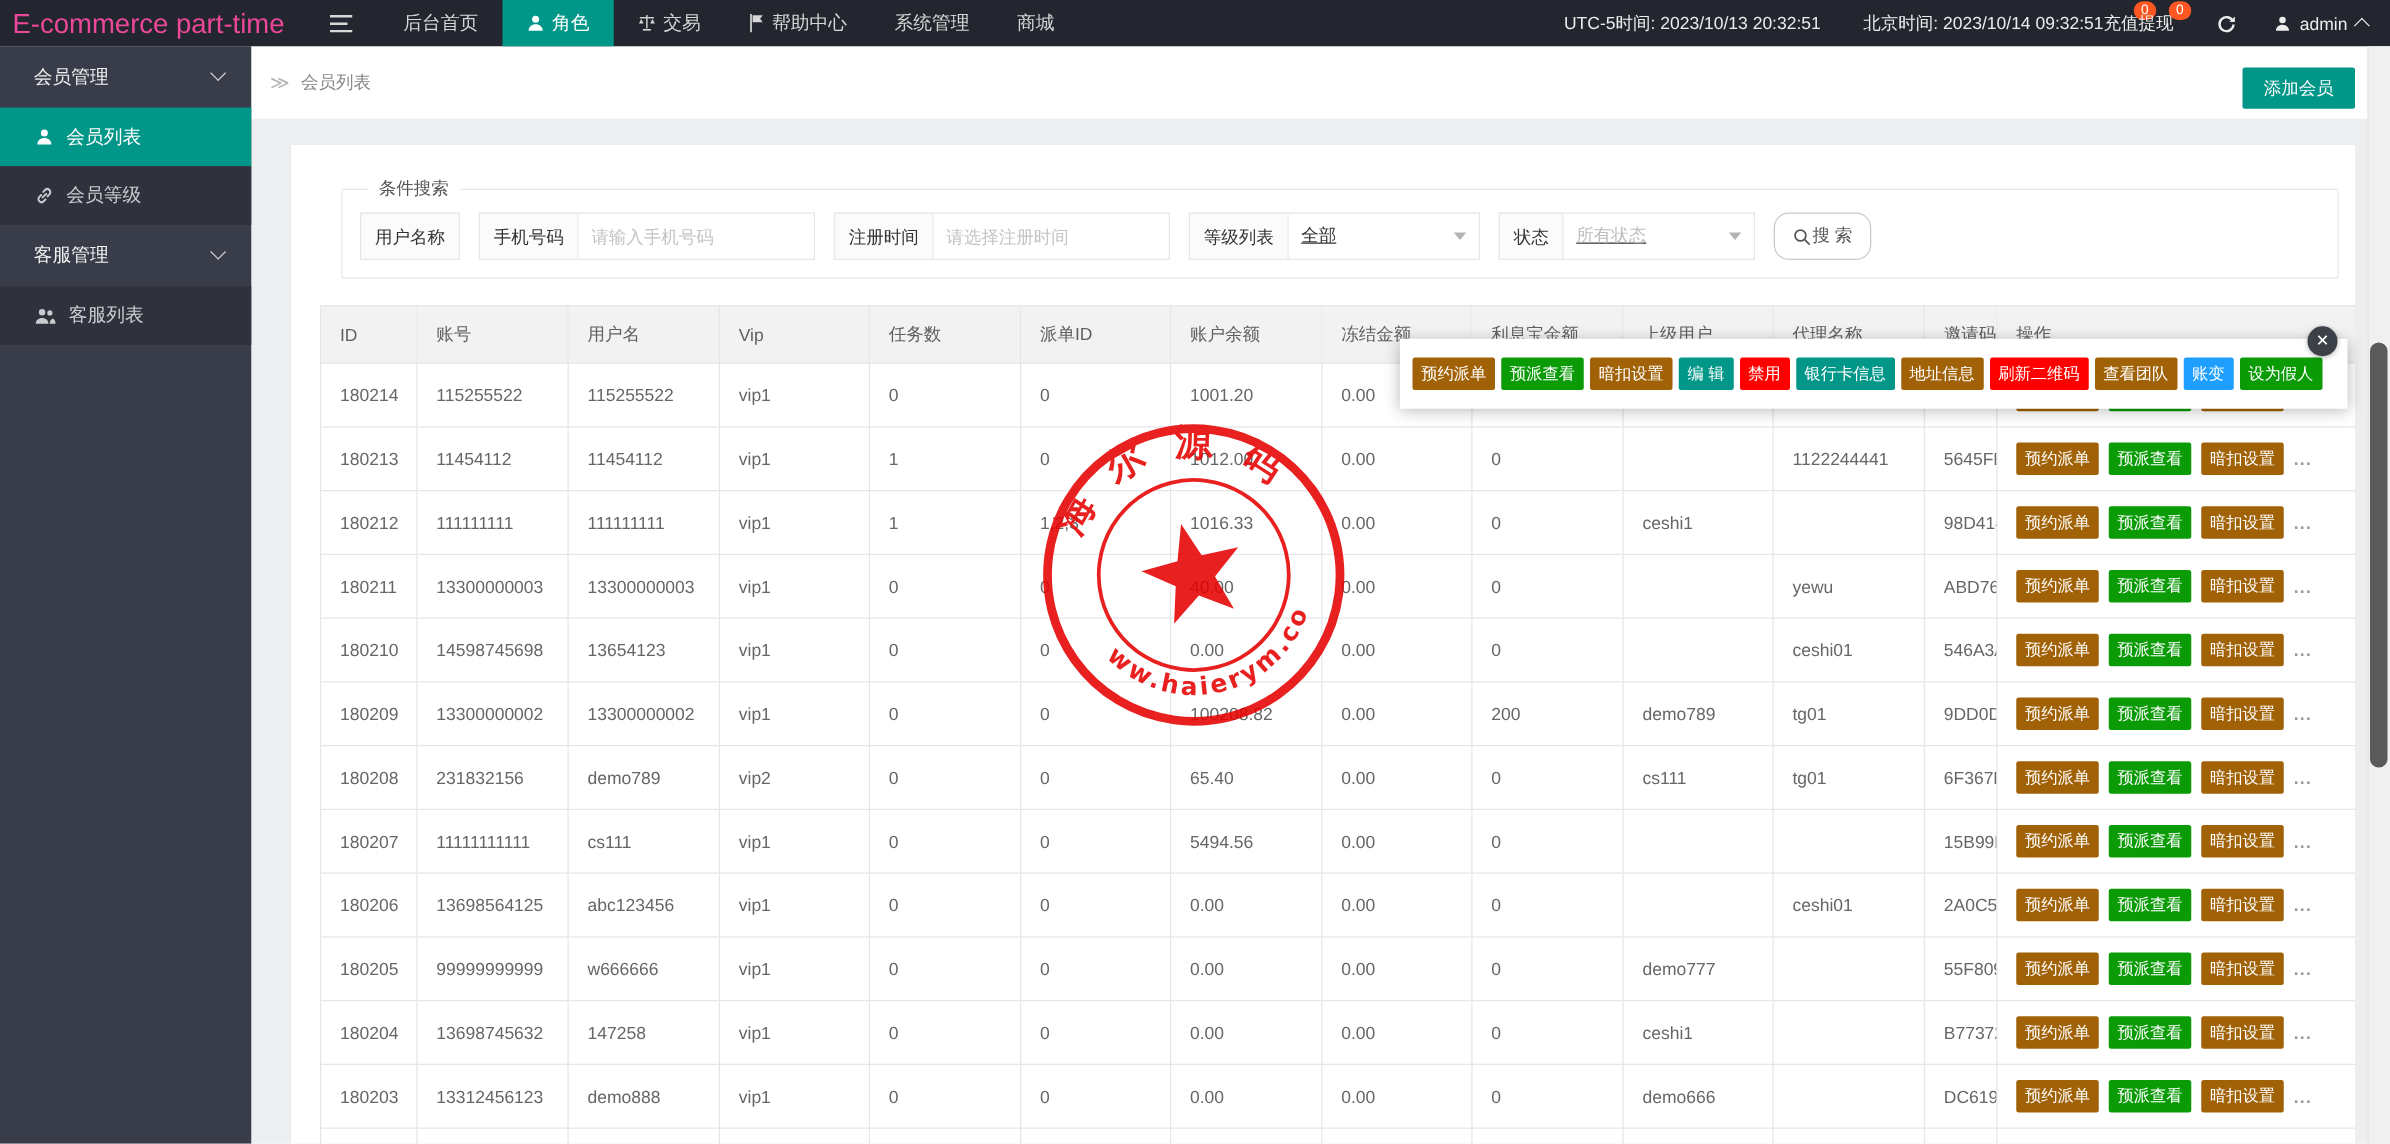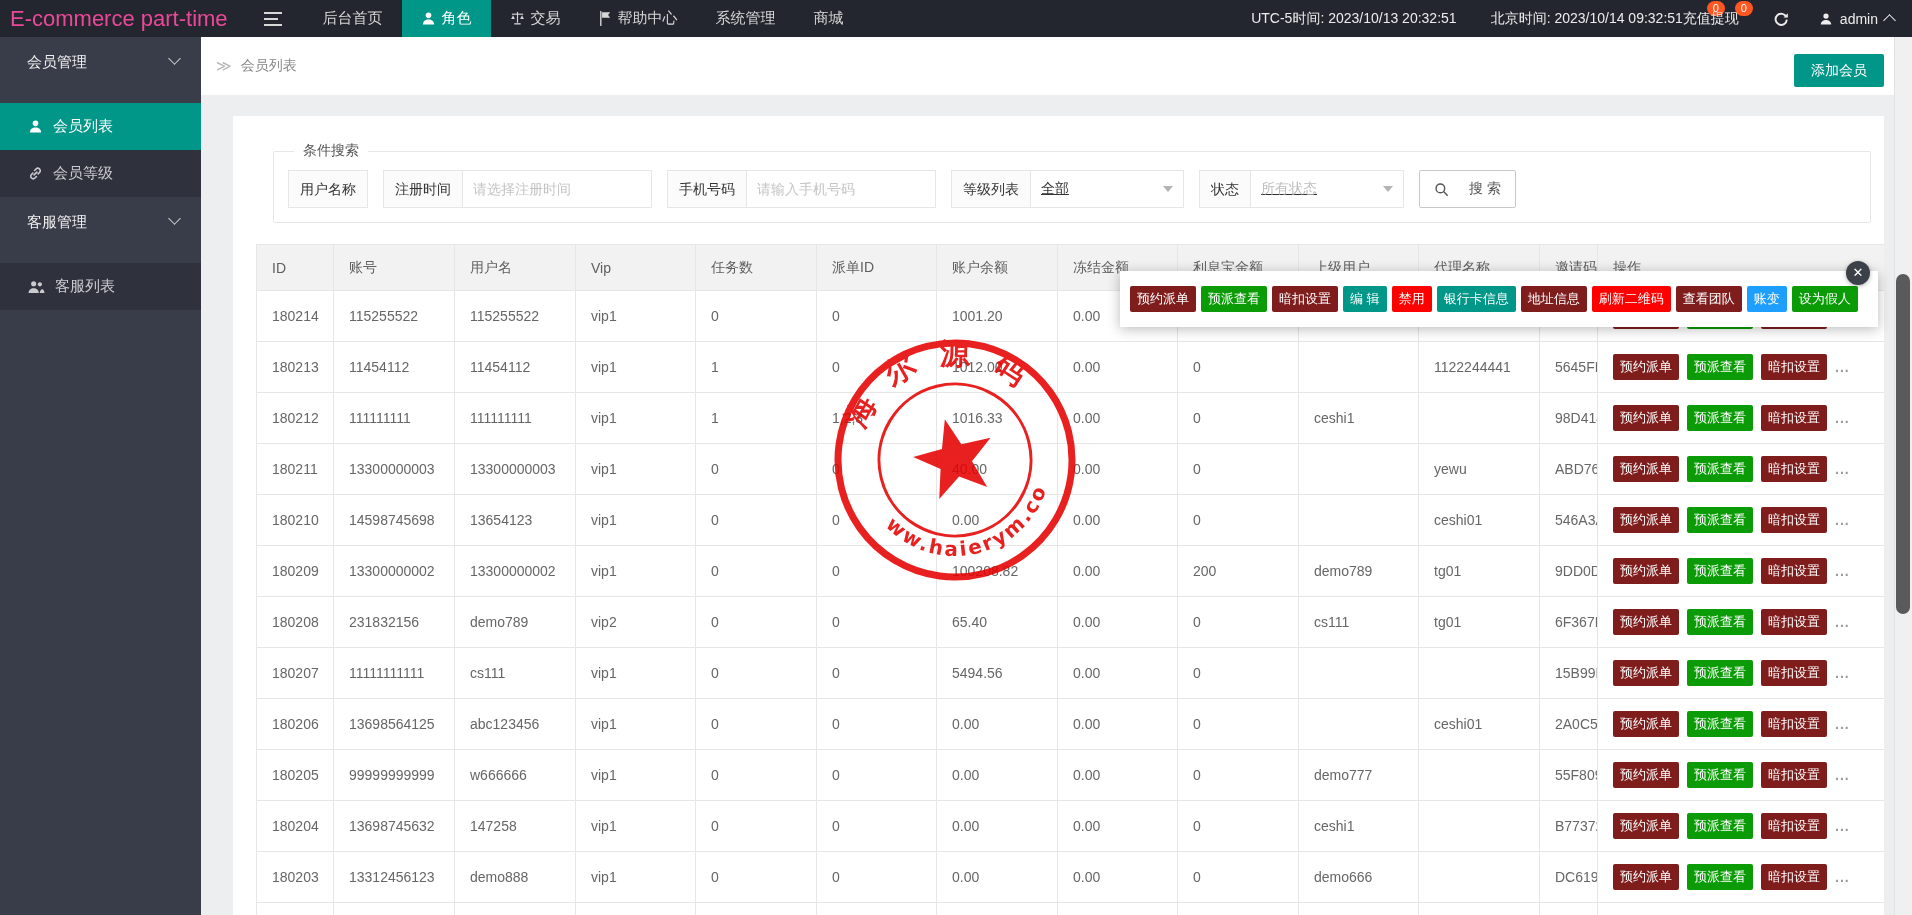--- a/index.html
+++ b/index.html
@@ -21,50 +21,50 @@
   .nav-link{position:relative;cursor:pointer;white-space:nowrap;}
   .badge{position:absolute;top:-9px;right:-14px;min-width:10px;height:15px;line-height:15px;padding:0 4px;background:#ff5722;color:#fff;border-radius:8px;font-size:11px;text-align:center;}
   .nav-refresh{margin-left:34px;display:flex;align-items:center;cursor:pointer;color:#ececec;}
   .nav-user{margin-left:30px;display:flex;align-items:center;gap:7px;cursor:pointer;}
   .icon{display:inline-flex;align-items:center;justify-content:center;}
   .chev{display:inline-block;width:8px;height:8px;border-right:1.6px solid currentColor;border-bottom:1.6px solid currentColor;}
   .chev.down{transform:rotate(45deg);margin-top:-4px;}
   .chev.up{transform:rotate(-135deg);margin-top:4px;}
   
   .sidebar{position:absolute;left:0;top:37px;bottom:0;width:201px;background:#393d49;z-index:55;}
-  .side-group{position:relative;height:66px;line-height:49px;padding-left:27px;color:#f0f0f0;font-size:15px;cursor:pointer;}
+  .side-group{position:relative;height:49px;line-height:49px;padding-left:27px;color:#f0f0f0;font-size:15px;cursor:pointer;}
   .side-group .chev{position:absolute;right:22px;top:21px;color:#cfcfcf;}
   .side-item{height:47px;display:flex;align-items:center;gap:10px;padding-left:28px;background:#2f323d;color:rgba(255,255,255,.75);font-size:15px;cursor:pointer;}
   .side-item.active{background:#009688;color:#fff;}
   
   .crumb-bar{position:absolute;left:201px;top:37px;height:58px;right:17px;background:#fff;z-index:10;}
   .crumb{position:absolute;left:15px;top:0;height:58px;display:flex;align-items:center;gap:9px;font-size:14px;color:#888;}
   .crumb .sym{color:#b5b5b5;font-size:15px;}
   .add-btn{position:absolute;right:11px;top:17px;height:33px;padding:0 17px;background:#009688;color:#fff;border:none;border-radius:2px;font-size:14px;cursor:pointer;font-family:inherit;}
   
   .card{position:absolute;left:217px;top:116px;width:1651px;bottom:0;background:#fff;z-index:5;margin-left:16px;}
   fieldset.search{margin:26px 13px 0 40px;border:1px solid #e7e7e7;border-radius:2px;padding:4px 14px 14px;}
   fieldset.search legend{font-size:14px;color:#555;padding:0 9px;margin-left:6px;}
   .form-row{display:flex;align-items:center;gap:15px;margin-top:6px;}
   .fgroup{display:flex;height:38px;}
   .flabel{border:1px solid #e6e6e6;background:#fbfbfb;padding:0 11px;line-height:36px;font-size:14px;color:#333;white-space:nowrap;}
   .finput{border:1px solid #e6e6e6;border-left:none;width:168px;padding:0 10px;font-size:14px;color:#333;outline:none;font-family:inherit;}
   .finput::placeholder{color:#c4c4c4;}
   .fselect{display:flex;align-items:center;width:132px;padding:0 10px;border:1px solid #e6e6e6;border-left:none;font-size:14px;color:#333;cursor:pointer;background:#fff;text-decoration:underline;}
   .fselect.muted span{color:#bdbdbd;}
   .caret{width:0;height:0;border-left:5px solid transparent;border-right:5px solid transparent;border-top:6px solid #b3b3b3;margin-left:auto;}
-  .search-btn{display:flex;align-items:center;gap:20px;height:38px;padding:0 14px;background:#fff;border:1px solid #c9c9c9;border-radius:2px;color:#555;font-size:14px;cursor:pointer;font-family:inherit;}
+  .search-btn{display:flex;align-items:center;gap:1px;height:38px;padding:0 14px;background:#fff;border:1px solid #c9c9c9;border-radius:12px;color:#555;font-size:14px;cursor:pointer;font-family:inherit;}
   
   .table-wrap{margin:21px 0 0 23px;overflow:hidden;}
   table.grid{border-collapse:collapse;table-layout:fixed;width:1760px;}
   table.grid th{background:#f2f2f2;border:1px solid #e6e6e6;height:45px;text-align:left;padding:0 0 0 15px;font-weight:400;color:#5f5f5f;font-size:14px;white-space:nowrap;overflow:hidden;}
   table.grid td{border:1px solid #e6e6e6;height:50px;padding:0 0 0 15px;color:#666;font-size:14px;white-space:nowrap;overflow:hidden;}
   .actions{display:flex;align-items:center;gap:8px;}
   .abtn{display:inline-block;height:26px;line-height:26px;padding:0 7px;border:none;border-radius:2px;color:#fff;font-size:13px;cursor:pointer;white-space:nowrap;font-family:inherit;}
-  .abtn.orange{background:#7f1d1d;text-align:center;}
+  .abtn.orange{background:#a16207;text-align:center;}
   .abtn.green{background:#0a9b06;}
   .abtn.teal{background:#009688;}
   .abtn.red{background:#ff0000;}
   .abtn.blue{background:#1e9fff;}
   .more{color:#999;font-weight:bold;letter-spacing:1px;cursor:pointer;}
   
   .popup{position:absolute;left:1120px;top:271px;width:758px;height:56px;background:#fff;box-shadow:0 2px 12px rgba(0,0,0,.28);display:flex;align-items:center;gap:5px;padding:0 10px;z-index:50;box-sizing:border-box;}
   .popup-close{position:absolute;top:-10px;right:8px;width:24px;height:24px;border-radius:50%;background:#3b4049;color:#fff;font-size:13px;line-height:24px;text-align:center;cursor:pointer;box-shadow:0 1px 4px rgba(0,0,0,.3);}
   
   .stamp{position:absolute;left:775px;top:280px;width:360px;height:360px;z-index:40;pointer-events:none;opacity:.87;}
@@ -202,26 +202,26 @@
 
 <div class="card">
   <fieldset class="search">
     <legend>条件搜索</legend>
     <div class="form-row">
 
       <div class="fgroup">
           <div class="flabel">用户名称</div>
         </div>
         <div class="fgroup">
+          <div class="flabel">手机号码</div>
+          <input class="finput" placeholder="请输入手机号码" style="">
+        </div>
+        <div class="fgroup">
           <div class="flabel">注册时间</div>
           <input class="finput" placeholder="请选择注册时间" style="">
-        </div>
-        <div class="fgroup">
-          <div class="flabel">手机号码</div>
-          <input class="finput" placeholder="请输入手机号码" style="">
         </div>
         <div class="fgroup">
           <div class="flabel">等级列表</div>
           <div class="fselect">
             <span>全部</span>
             <span class="caret"></span>
           </div>
         </div>
         <div class="fgroup">
           <div class="flabel">状态</div>

